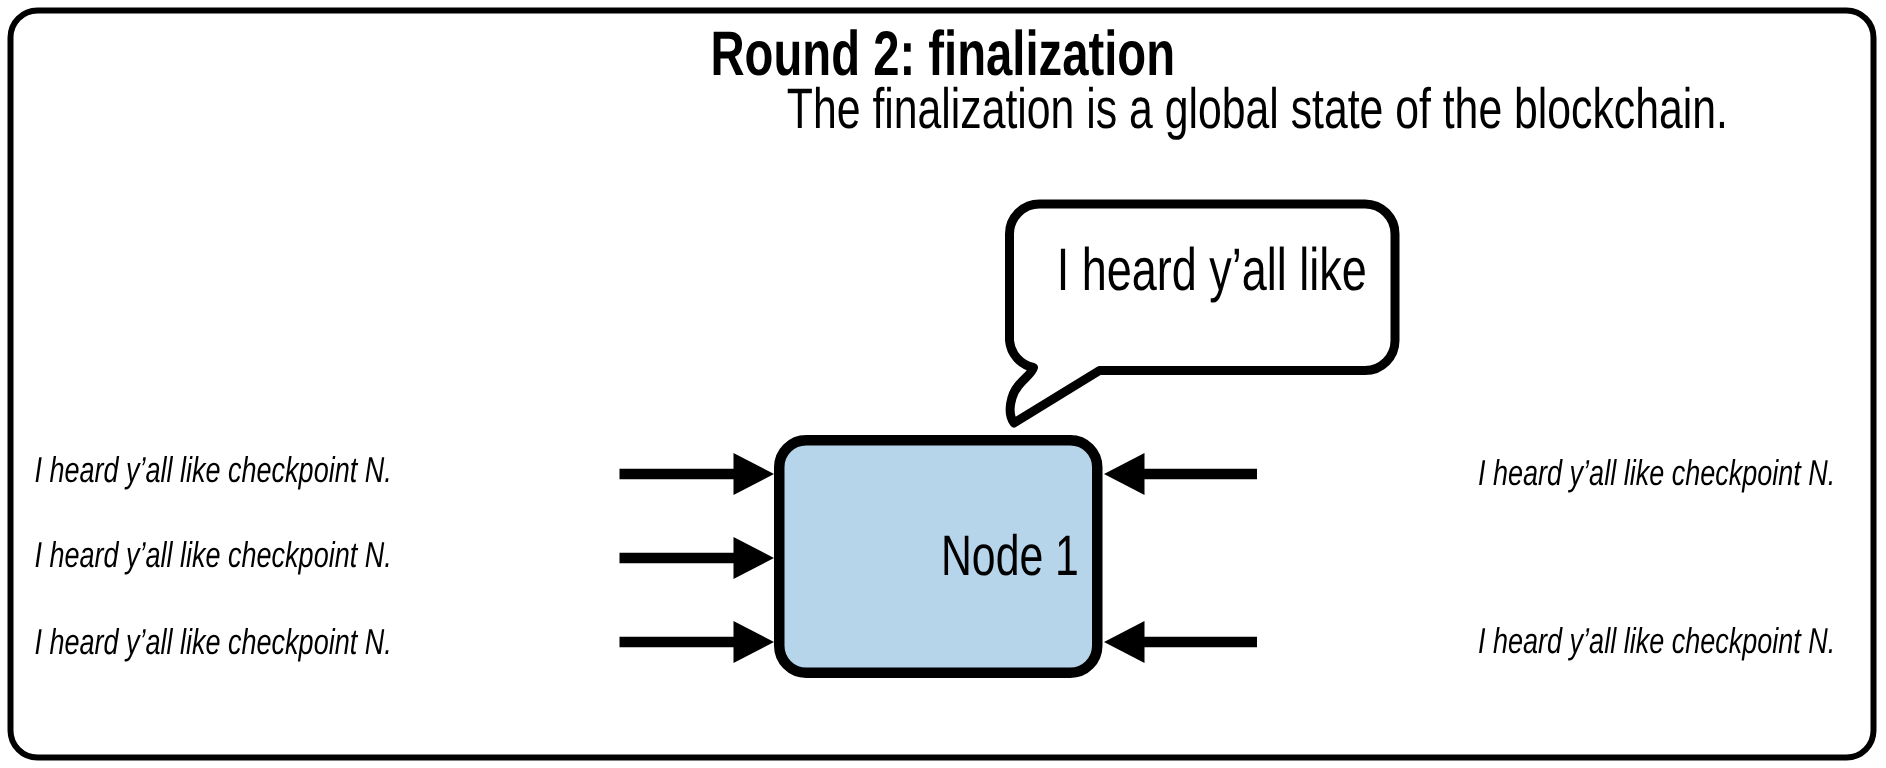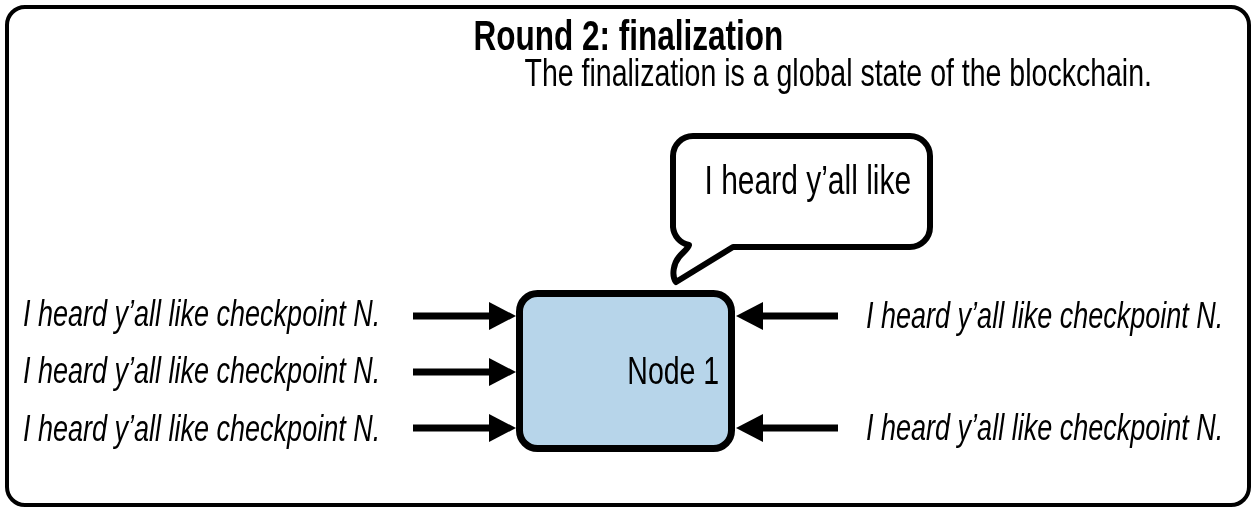--- a/index.html
+++ b/index.html
@@ -19,21 +19,21 @@
   .origin-center{ transform-origin: center center; }
   .title-wrap    { left: 0; width: 1257px; top: 13px; text-align: center;
                    font-size: 42px; font-weight: bold; line-height: 46px; }
   .subtitle-wrap { left: 0; width: 1257px; top: 51px; text-align: right;
                    font-size: 38px; line-height: 44px; }
   .bubble-text   { left: 670px; width: 263px; top: 143px; text-align: center;
                    font-size: 40px; line-height: 42px; margin-top: 16px; }
   .node-label    { left: 516px; top: 290px; width: 219px; height: 162px;
                    display: flex; align-items: center; justify-content: flex-end;
                    font-size: 38px; }
-  .msg { font-size: 36px; font-style: italic; line-height: 40px; }
+  .msg { font-size: 24px; font-style: italic; line-height: 40px; }
   .msg-left  { left: 23px; }
   .msg-right { right: 34px; text-align: right; }
 </style>
 </head>
 <body>
 
 <div class="canvas">
 
   <svg class="layer-svg" width="1257" height="512" viewBox="0 0 1257 512">
 

